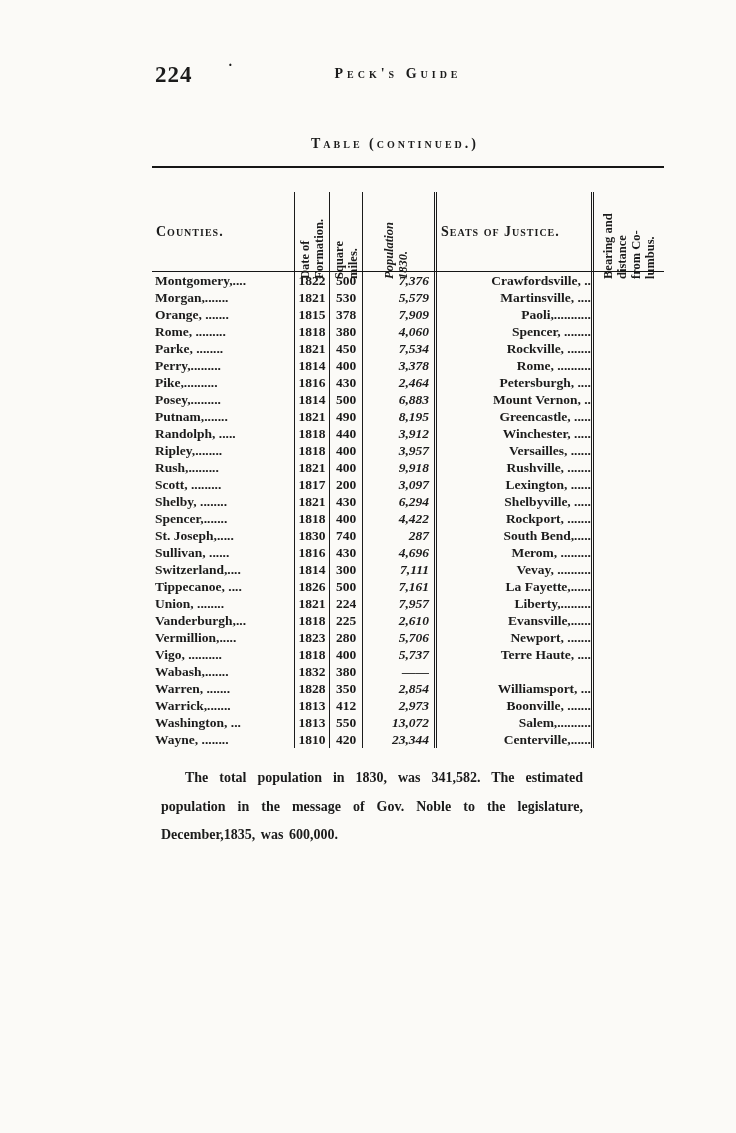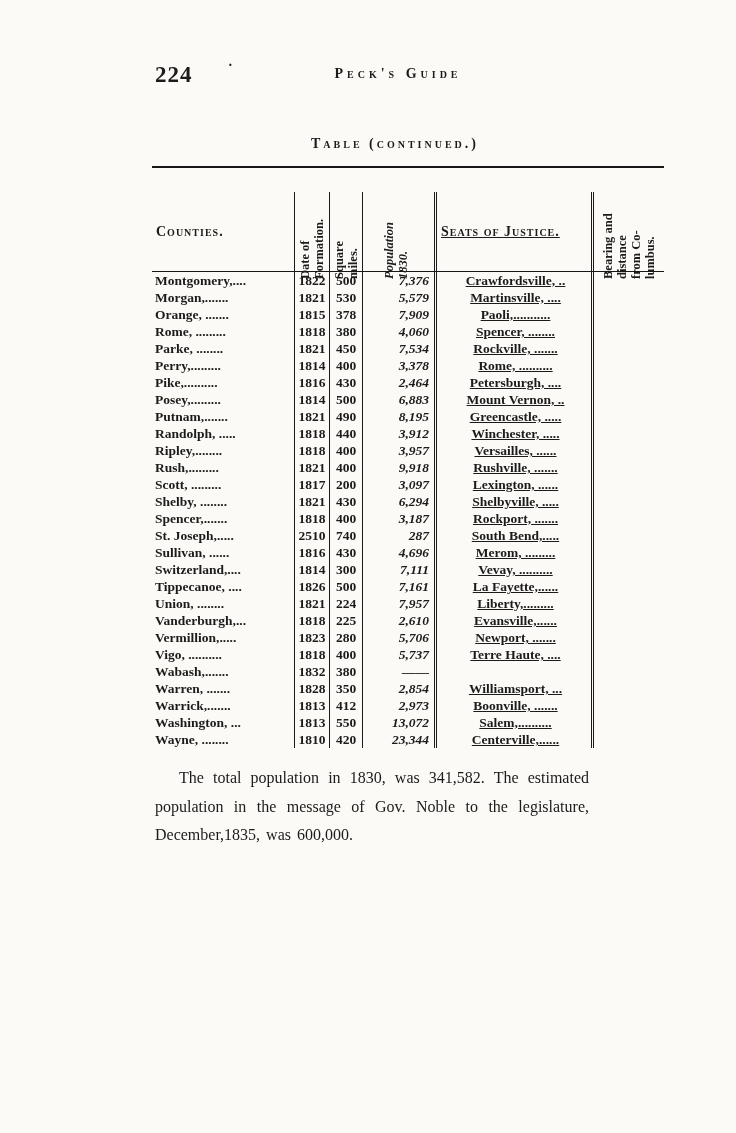--- a/index.html
+++ b/index.html
@@ -40,40 +40,40 @@
     height:17px;line-height:17px;font-size:13.5px;font-weight:bold;
     white-space:nowrap;overflow:hidden;
   }
   .b1{border-right:1px solid #1b1b1b;}
   .b2{border-right:3px double #1b1b1b;}
 
   .c-county {width:143px;padding-left:3px;text-align:left;}
   .c-date   {width:35px;text-align:center;}
   .c-sq     {width:33px;text-align:center;}
   .c-pop    {width:74px;text-align:right;padding-right:5px;font-style:italic;}
-  .c-seat   {width:157px;padding-left:3px;text-align:center;text-decoration:underline;}
+  .c-seat   {width:157px;padding-left:3px;text-align:right;}
   .c-bearing{width:70px;}
 
   .h-left{
     justify-content:flex-start;padding-left:4px;
     font-variant:small-caps;font-weight:bold;font-size:14px;letter-spacing:1px;
   }
   .rot{
     transform:rotate(-90deg);
     width:94px;flex:none;
     white-space:pre-line;
     text-align:left;
     font-weight:bold;font-size:12.5px;line-height:1.12;
   }
 
   
   .body-text{margin:16px 0 0 145px;width:454px;}
   .body-text p{
-    margin:10px;padding:0;
-    font-size:16px;font-weight:normal;line-height:28.5px;
+    margin:16px;padding:0;
+    font-size:14px;font-weight:bold;line-height:28.5px;
     text-align:justify;text-indent:24px;
     word-spacing:2px;
   }
 </style>
 </head>
 <body>
 
 <div class="page-header">
   <span class="page-number">224</span>
   <span class="page-number-mark">·</span>
@@ -219,27 +219,27 @@
         <div class="cell c-date b1">1821</div>
         <div class="cell c-sq b1">430</div>
         <div class="cell c-pop b2">6,294</div>
         <div class="cell c-seat b2">Shelbyville, .....</div>
         <div class="cell c-bearing"></div>
       </div>
       <div class="trow">
         <div class="cell c-county b1">Spencer,.......</div>
         <div class="cell c-date b1">1818</div>
         <div class="cell c-sq b1">400</div>
-        <div class="cell c-pop b2">3,187</div>
+        <div class="cell c-pop b2">4,422</div>
         <div class="cell c-seat b2">Rockport, .......</div>
         <div class="cell c-bearing"></div>
       </div>
       <div class="trow">
         <div class="cell c-county b1">St. Joseph,.....</div>
-        <div class="cell c-date b1">2510</div>
+        <div class="cell c-date b1">1830</div>
         <div class="cell c-sq b1">740</div>
         <div class="cell c-pop b2">287</div>
         <div class="cell c-seat b2">South Bend,.....</div>
         <div class="cell c-bearing"></div>
       </div>
       <div class="trow">
         <div class="cell c-county b1">Sullivan, ......</div>
         <div class="cell c-date b1">1816</div>
         <div class="cell c-sq b1">430</div>
         <div class="cell c-pop b2">4,696</div>

